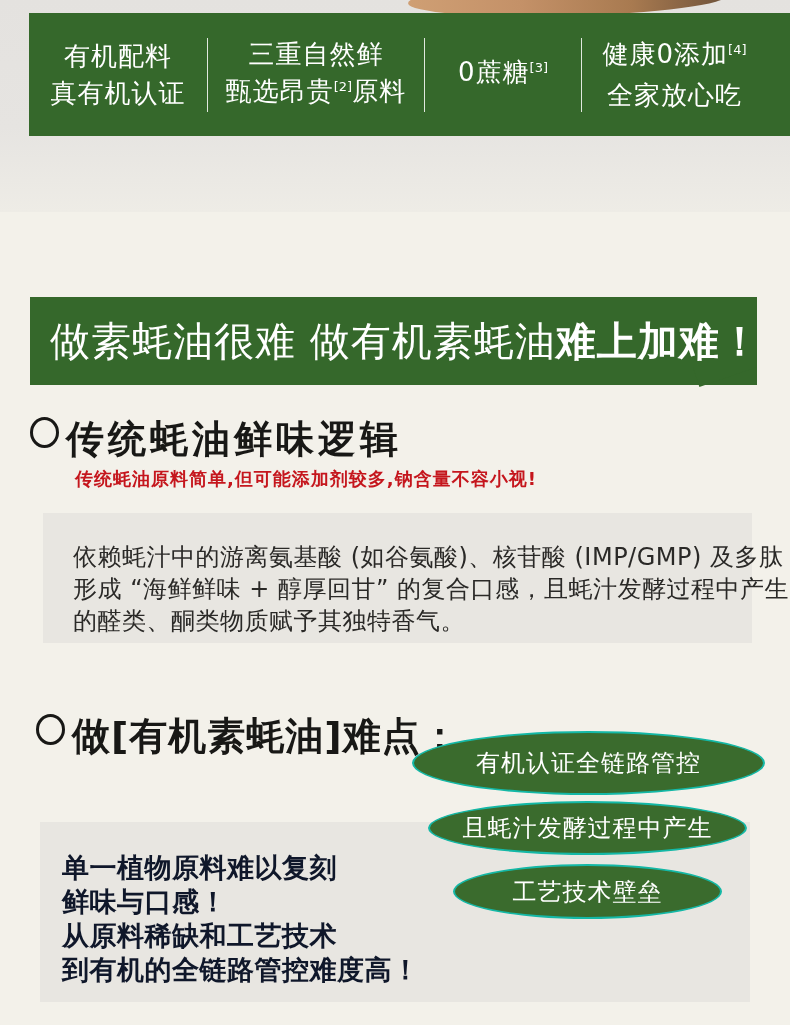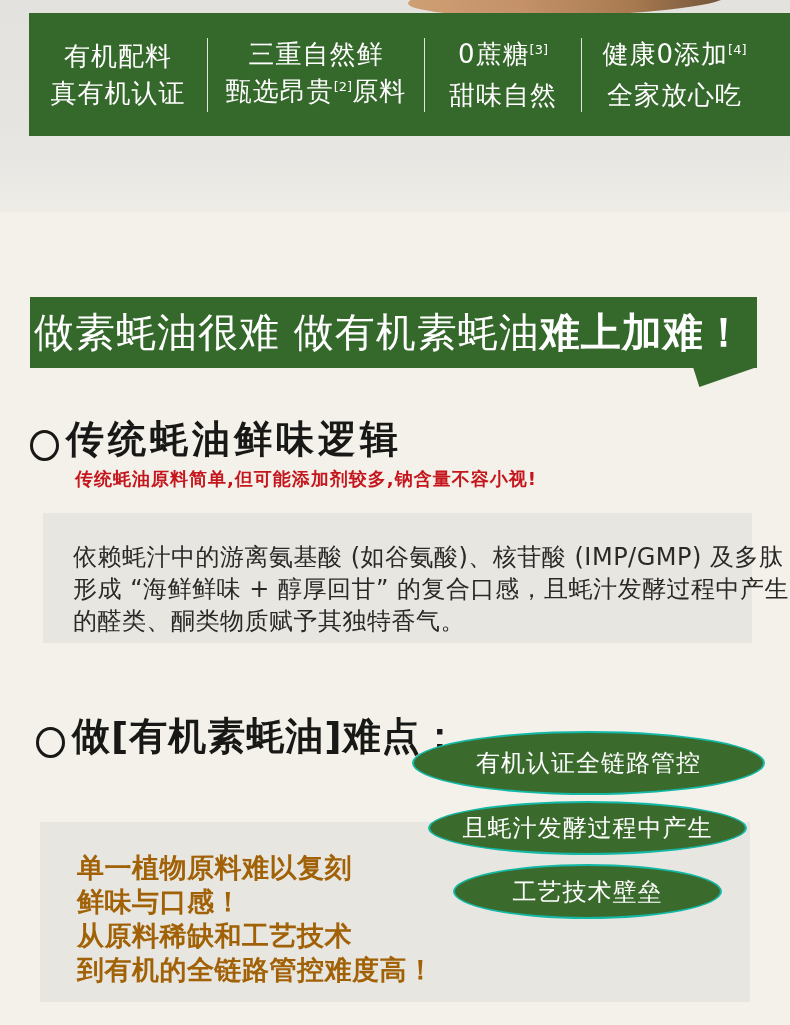--- a/index.html
+++ b/index.html
@@ -29,33 +29,33 @@
     display:flex; flex-direction:column; justify-content:center; align-items:center;
     color:#fff; font-size:26px; line-height:37px; font-weight:500; letter-spacing:1px;
     text-align:center; white-space:nowrap;
   }
   .benefit-item .sup { font-size:13px; letter-spacing:0; position:relative; top:-9px; }
   .benefit-divider { width:1px; height:74px; background:rgba(255,255,255,.85); align-self:center; }
   .w1{width:178px;} .w2{width:216px;} .w3{width:156px;} .w4{width:185px;}
 
   
   .headline-banner {
-    position:absolute; left:30px; top:297px; width:727px; height:71px;
+    position:absolute; left:30px; top:297px; width:727px; height:88px;
     background:#35682b; color:#fff; display:flex; align-items:center;
-    padding-left:4px; font-size:40px; letter-spacing:1px; white-space:nowrap;
+    padding-left:20px; font-size:40px; letter-spacing:1px; white-space:nowrap;
   }
   .headline-regular { font-weight:500; }
   .headline-emphasis { font-weight:900; }
   .headline-tail {
     position:absolute; left:693px; top:367px; width:64px; height:20px;
     background:#35682b; clip-path:polygon(0 0,100% 0,10% 100%);
   }
   
   .section-heading {
-    position:absolute; display:flex; align-items:flex-end;
+    position:absolute; display:flex; align-items:flex-start;
     color:#181816; font-size:38px; font-weight:700; line-height:44px; white-space:nowrap;
   }
   .heading-1 { left:30px; top:417px; letter-spacing:4px; }
   .heading-2 { left:36px; top:714px; letter-spacing:1px; }
   .circle-bullet {
     display:inline-block; width:29px; height:31px; border:3px solid #181816;
     border-radius:50%; margin-right:7px; flex:0 0 auto;
   }
   
   .warning-text {
@@ -78,21 +78,21 @@
   .oval-1 { left:412px; top:731px; width:353px; height:64px; }
   .oval-2 { left:428px; top:801px; width:319px; height:54px; }
   .oval-3 { left:453px; top:864px; width:269px; height:55px; }
   .oval-4 { left:478px; top:927px; width:219px; height:52px; }
   
   .challenge-box {
     position:absolute; left:40px; top:822px; width:710px; height:180px;
     background:#e8e6e1;
   }
   .challenge-text {
-    position:absolute; left:77px; top:851px; color:#a16207;
+    position:absolute; left:62px; top:851px; color:#0f172a;
     font-size:27px; font-weight:700; line-height:34px; letter-spacing:0.5px; white-space:nowrap;
   }
   .challenge-line { display:block; }
 </style>
 </head>
 <body>
 
 <div class="page">
 
   <div class="top-strip">
@@ -105,21 +105,20 @@
       <span>真有机认证</span>
     </div>
     <div class="benefit-divider"></div>
     <div class="benefit-item w2">
       <span>三重自然鲜</span>
       <span><span>甄选昂贵</span><span class="sup">[2]</span><span>原料</span></span>
     </div>
     <div class="benefit-divider"></div>
     <div class="benefit-item w3">
       <span><span>0蔗糖</span><span class="sup">[3]</span></span>
-      <span>甜味自然</span>
     </div>
     <div class="benefit-divider"></div>
     <div class="benefit-item w4">
       <span><span>健康0添加</span><span class="sup">[4]</span></span>
       <span>全家放心吃</span>
     </div>
   </div>
 
   <div class="headline-banner">
     <span class="headline-regular">做素蚝油很难 做有机素蚝油</span>

